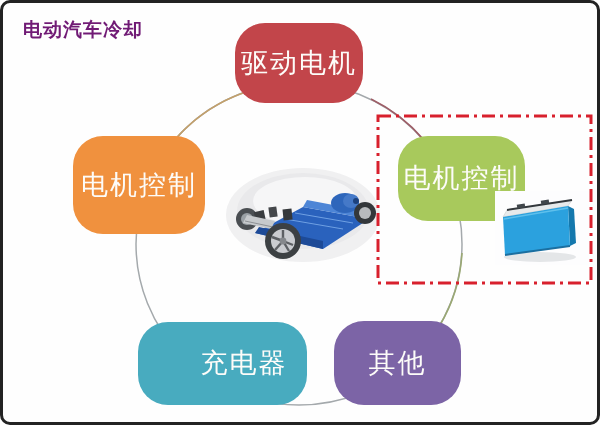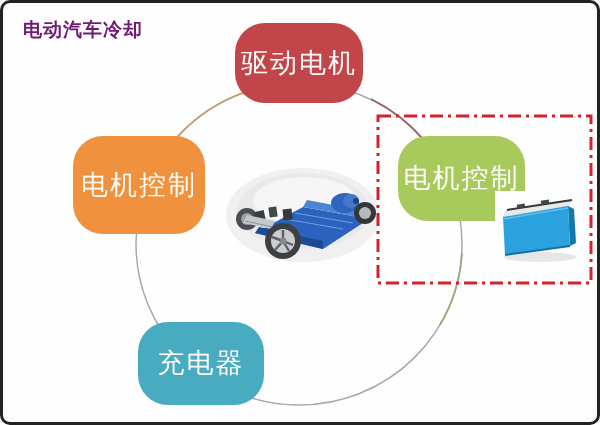--- a/index.html
+++ b/index.html
@@ -25,21 +25,21 @@
     border-radius:30px;
     color:#fdfcf9;
     font-size:27px;
     letter-spacing:2px;
     text-align:center;
     line-height:1;
   }
   .node-drive-motor   {left:232px;top:20px; width:128px;height:80px;}
   .node-motor-control {left:70px; top:133px;width:132px;height:98px;}
   .node-power-battery {left:395px;top:133px;width:127px;height:85px;}
-  .node-charger       {left:135px;top:319px;width:126px;height:83px;}
+  .node-charger       {left:135px;top:319px;width:126px;height:83px;padding-left:43px;}
   .node-other         {left:331px;top:318px;width:127px;height:84px;}
   .car-photo{position:absolute;left:222px;top:158px;width:156px;height:108px;}
   .highlight-frame{position:absolute;left:372px;top:110px;width:220px;height:174px;}
   .battery-photo{position:absolute;left:492px;top:188px;width:94px;height:74px;}
 </style>
 </head>
 <body>
 
 <div class="page">
 
@@ -102,20 +102,23 @@
   </div>
 
   <div class="node node-power-battery" style="background-color: rgb(168, 201, 92);">
     <span>电机控制</span>
   </div>
 
   <div class="node node-charger" style="background-color: rgb(72, 171, 191);">
     <span>充电器</span>
   </div>
 
+  <div class="node node-other" style="background-color: rgb(124, 100, 166);">
+    <span>其他</span>
+  </div>
 
   <svg class="battery-photo" viewBox="0 0 94 74" aria-hidden="true">
     <rect x="0" y="0" width="94" height="74" fill="#fdfdfe"></rect>
     <ellipse cx="45" cy="66" rx="36" ry="5" fill="#e4e6e8"></ellipse>
 
     <polygon points="8,26 73,15 77,9 12,19" fill="#e7eaeb" stroke="#c9cccd" stroke-width="0.6"></polygon>
     <line x1="12" y1="19" x2="77" y2="9" stroke="#33383c" stroke-width="2"></line>
     <rect x="22" y="13" width="8" height="4" fill="#40464b" transform="rotate(-9 26 15)"></rect>
     <rect x="46" y="9" width="8" height="4" fill="#40464b" transform="rotate(-9 50 11)"></rect>
 

